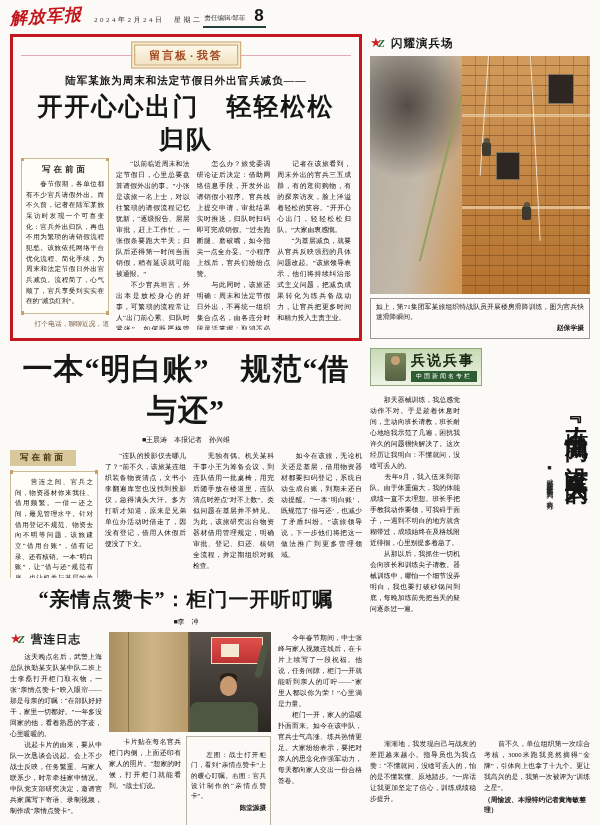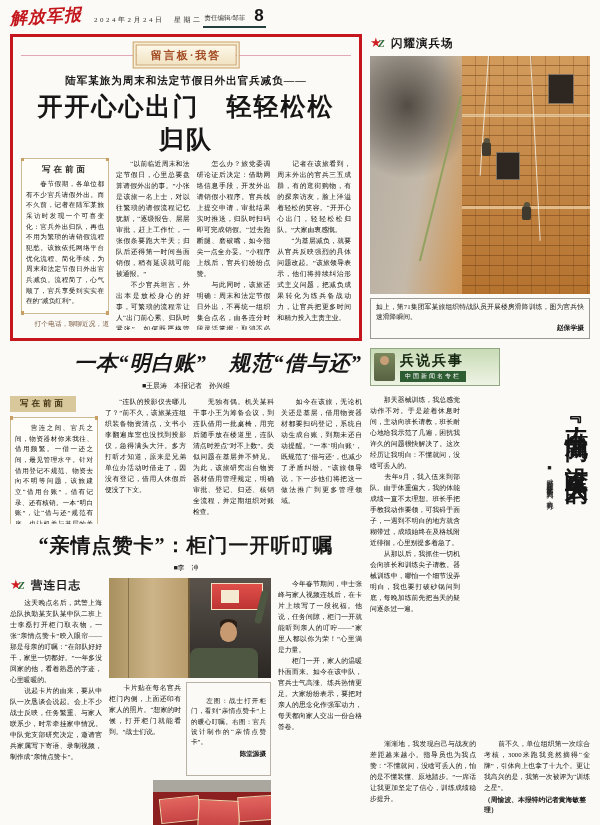--- a/index.html
+++ b/index.html
@@ -27,35 +27,35 @@
   .col { flex:1; min-width:0; overflow:hidden; }
   .sec-header { display:flex; align-items:center; gap:4px; }
   .starz { position:relative; width:17px; height:14px; flex:none; }
   .starz .star { position:absolute; left:0; top:-1px; color:#d01f24; font-size:13px; line-height:14px; font-family:"DejaVu Sans", sans-serif; }
   .starz .z { position:absolute; left:8px; top:0; font-size:11px; font-weight:900; font-style:italic; color:#2f6b3a; }
   .sec-title { font-size:11.5px; font-weight:900; letter-spacing:1px; font-family:"Liberation Sans", sans-serif; }
   
   .red-box { border:3px solid #c4161c; padding:4px 8px 8px; position:relative; }
   .badge-row { position:relative; height:24px; margin-top:2px; }
   .badge-line { position:absolute; left:0; right:0; top:50%; height:1px; background:#e2a7b8; }
-  .badge { position:absolute; left:50%; top:50%; transform:translate(-50%,-50%); background:linear-gradient(#fdf8ea,#f1e3c2); border:1px solid #c9a063; box-shadow:0 0 0 2px #f7eed8, 0 0 0 3px #c9a063; padding:2px 14px; font-size:11px; font-weight:900; color:#a34b22; letter-spacing:2px; white-space:nowrap; font-family:Liberation Serif, serif; }
+  .badge { position:absolute; left:50%; top:50%; transform:translate(-50%,-50%); background:linear-gradient(#fdf8ea,#f1e3c2); border:1px solid #c9a063; box-shadow:0 0 0 2px #f7eed8, 0 0 0 3px #c9a063; padding:2px 14px; font-size:11px; font-weight:900; color:#a34b22; letter-spacing:2px; white-space:nowrap; font-family:Liberation Mono, monospace; }
   .kicker { text-align:center; font-size:10.5px; font-weight:700; margin:7px 0 1px; letter-spacing:1px; }
   .headline-1 { text-align:center; font-size:25px; font-weight:900; letter-spacing:2px; font-family:"Liberation Sans", sans-serif; margin:2px 6px; }
   .a1-body { height:172px; overflow:hidden; }
   .preface-wrap { width:88px; flex:none; display:flex; flex-direction:column; gap:5px; overflow:hidden; }
   .preface-box { border:1px solid #cdbb96; background:#fffdf7; padding:5px 4px 6px; position:relative; }
   .preface-title { text-align:center; font-weight:900; font-size:8.5px; letter-spacing:3px; margin-bottom:3px; font-family:"Liberation Sans", sans-serif; color:#33302a; }
   .corner { position:absolute; width:4px; height:4px; background:#c9a063; }
   .corner.tl { left:-2px; top:-2px; } .corner.tr { right:-2px; top:-2px; }
   .corner.bl { left:-2px; bottom:-2px; } .corner.br { right:-2px; bottom:-2px; }
   .preface-note { font-size:6.6px; color:#7a5b44; line-height:1.6; text-align:justify; white-space:pre-line; }
   .preface-box .body-text { font-size:6.6px; }
   
   .article { margin-top:8px; }
-  .headline-2 { text-align:right; font-size:21px; font-weight:900; letter-spacing:1px;font-style:italic; }
+  .headline-2 { text-align:center; font-size:30px; font-weight:900; letter-spacing:1px; }
   .a2-body { height:128px; overflow:hidden; }
   .preface-tab { align-self:flex-start; background:#d9c89b; color:#443414; font-weight:900; font-size:8.5px; letter-spacing:3px; padding:2px 10px; font-family:"Liberation Sans", sans-serif; }
   
   .headline-3 { text-align:center; font-size:20px; font-weight:900; letter-spacing:1px; }
   .a3-body { display:flex; gap:7px; height:258px; overflow:hidden; margin-top:2px; }
   .a3-left { width:92px; flex:none; overflow:hidden; }
   .a3-left .sec-header { margin-bottom:4px; }
   .a3-mid { width:162px; flex:none; display:flex; flex-direction:column; gap:4px; }
   .a3-right { flex:1; min-width:0; overflow:hidden; }
   .mid-row { display:flex; gap:5px; flex:1; min-height:0; overflow:hidden; }
@@ -92,21 +92,21 @@
       linear-gradient(#d29b5c,#b5722f); }
   .pm-ledge { position:absolute; right:0; width:58%; height:3px; background:rgba(255,236,200,.55); }
   .pm-window { position:absolute; background:#2e2620; border:1px solid rgba(255,230,190,.4); }
   .pm-rope { position:absolute; width:1px; background:rgba(242,240,228,.85); transform-origin:top; }
   .pm-rope.green { background:rgba(140,160,90,.9); width:2px; }
   .pm-soldier { position:absolute; width:9px; height:14px; background:#3f3a2d; border-radius:3px 3px 2px 2px; }
   .pm-soldier::after { content:""; position:absolute; top:-4px; left:2px; width:6px; height:5px; border-radius:50%; background:#59543f; }
   .photo-caption-box { border:1px solid #999; margin-top:4px; padding:3px 5px 4px; font-size:6.8px; line-height:1.5; text-align:justify; }
   .pc-credit { text-align:right; font-weight:700; margin-top:1px; }
   
-  .col-badge { margin-top:9px; width:130px; border:1px solid #8fa882; background:linear-gradient(#c8dbb6,#eef3e4); display:flex; align-items:center; gap:5px; padding:3px 3px; }
+  .col-badge { margin-top:9px; width:112px; border:1px solid #8fa882; background:linear-gradient(#c8dbb6,#eef3e4); display:flex; align-items:center; gap:5px; padding:3px 14px; }
   .badge-soldier { width:21px; height:28px; flex:none; border-radius:2px; background:linear-gradient(#7a875c,#566242); position:relative; }
   .badge-soldier::after { content:""; position:absolute; left:6px; top:3px; width:9px; height:9px; border-radius:50%; background:#c8a078; }
   .badge-textwrap { display:flex; flex-direction:column; }
   .badge-title { font-size:14px; font-weight:900; letter-spacing:2px; color:#13250f; font-family:"Liberation Sans", sans-serif; }
   .badge-sub { background:#2f5d33; color:#fff; font-size:6px; letter-spacing:2px; padding:1px 5px; margin-top:1px; align-self:flex-start; white-space:nowrap; }
   
   .bs-article { display:flex; gap:8px; margin-top:8px; height:338px; overflow:hidden; }
   .bs-col { width:90px; flex:none; overflow:hidden; }
   .bs-vert { flex:1; min-width:0; writing-mode:vertical-rl; overflow:hidden; padding-top:14px; }
   .v-headline { font-size:23px; font-weight:900; letter-spacing:3px; line-height:1.2; font-family:"Liberation Sans", sans-serif; margin-left:8px; }

